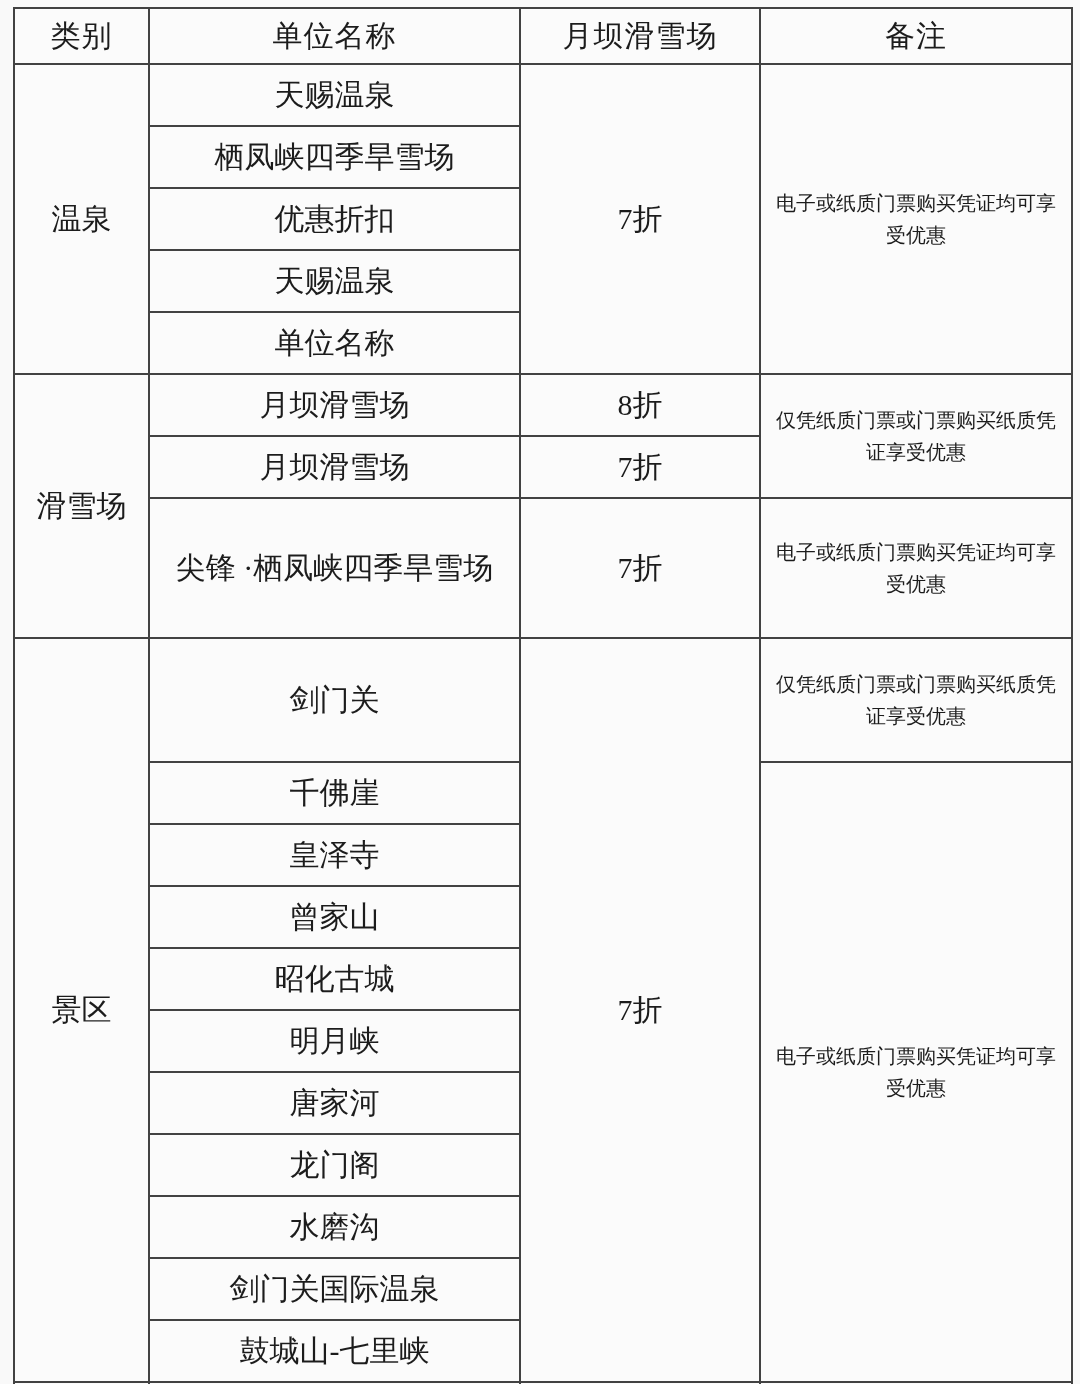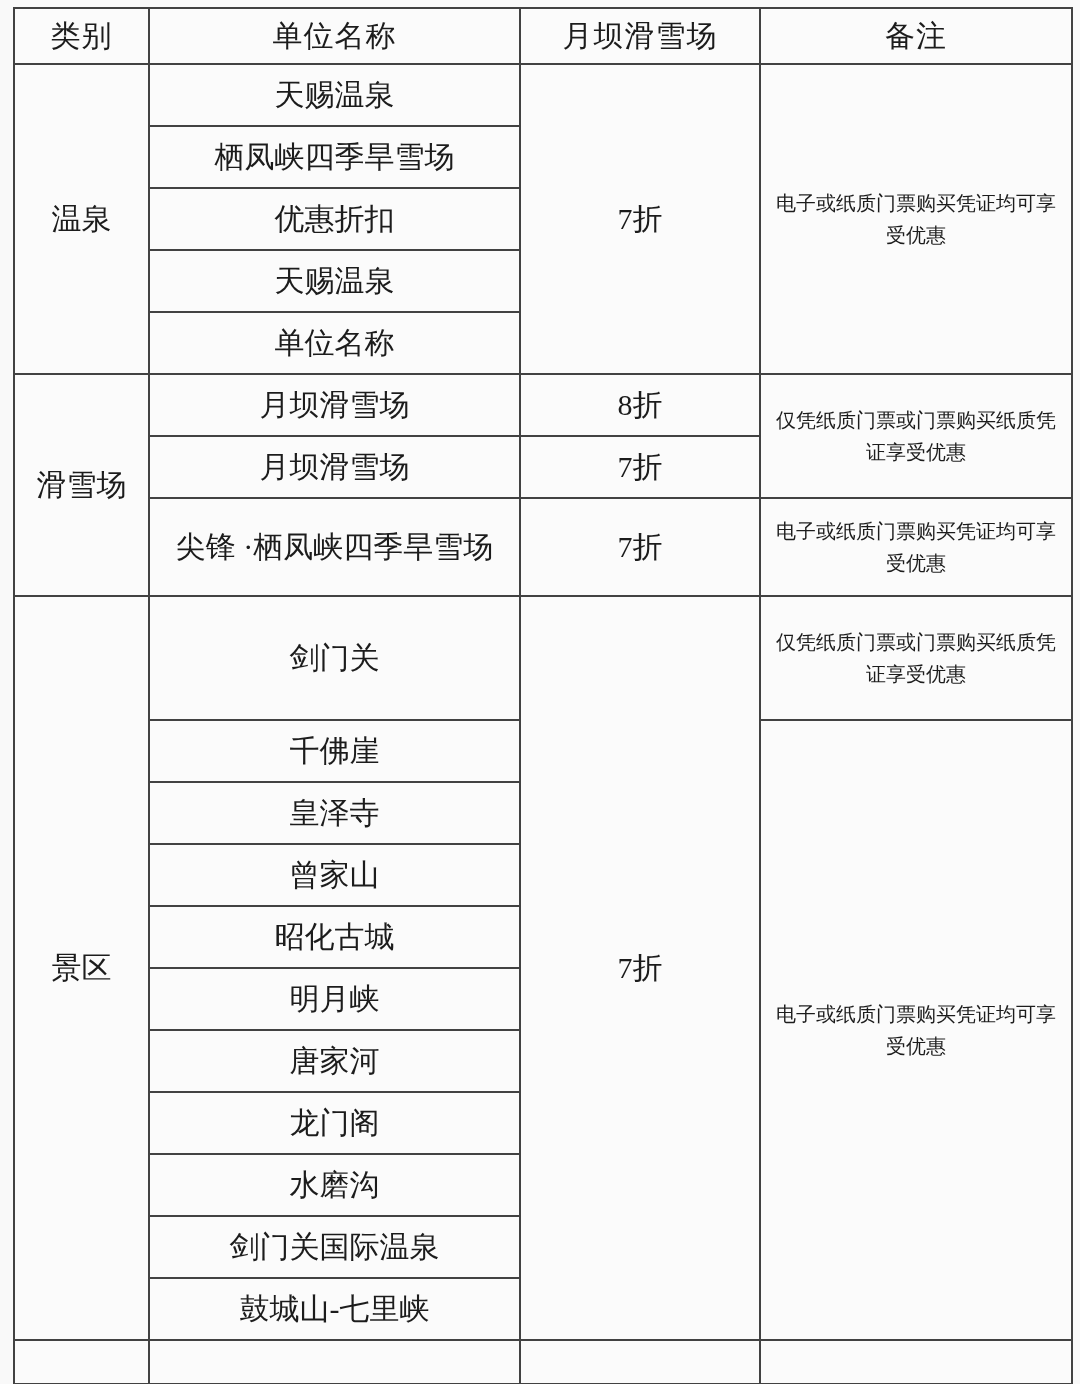--- a/index.html
+++ b/index.html
@@ -35,21 +35,21 @@
     border: 2px solid #424242;
     text-align: center;
     vertical-align: middle;
     font-weight: normal;
     font-size: 30px;
     padding: 0;
     overflow: hidden;
   }
   tr.r-hdr  { height: 56px; }
   tr.r-std  { height: 62px; }
-  tr.r-xl   { height: 98px; }
+  tr.r-xl   { height: 140px; }
   tr.r-jmg  { height: 124px; }
   tr.r-cut  { height: 44px; }
   td.note {
     font-size: 20px;
     line-height: 1.6;
     padding: 0 14px;
   }
   th.hdr {
     letter-spacing: 1px;
   }

